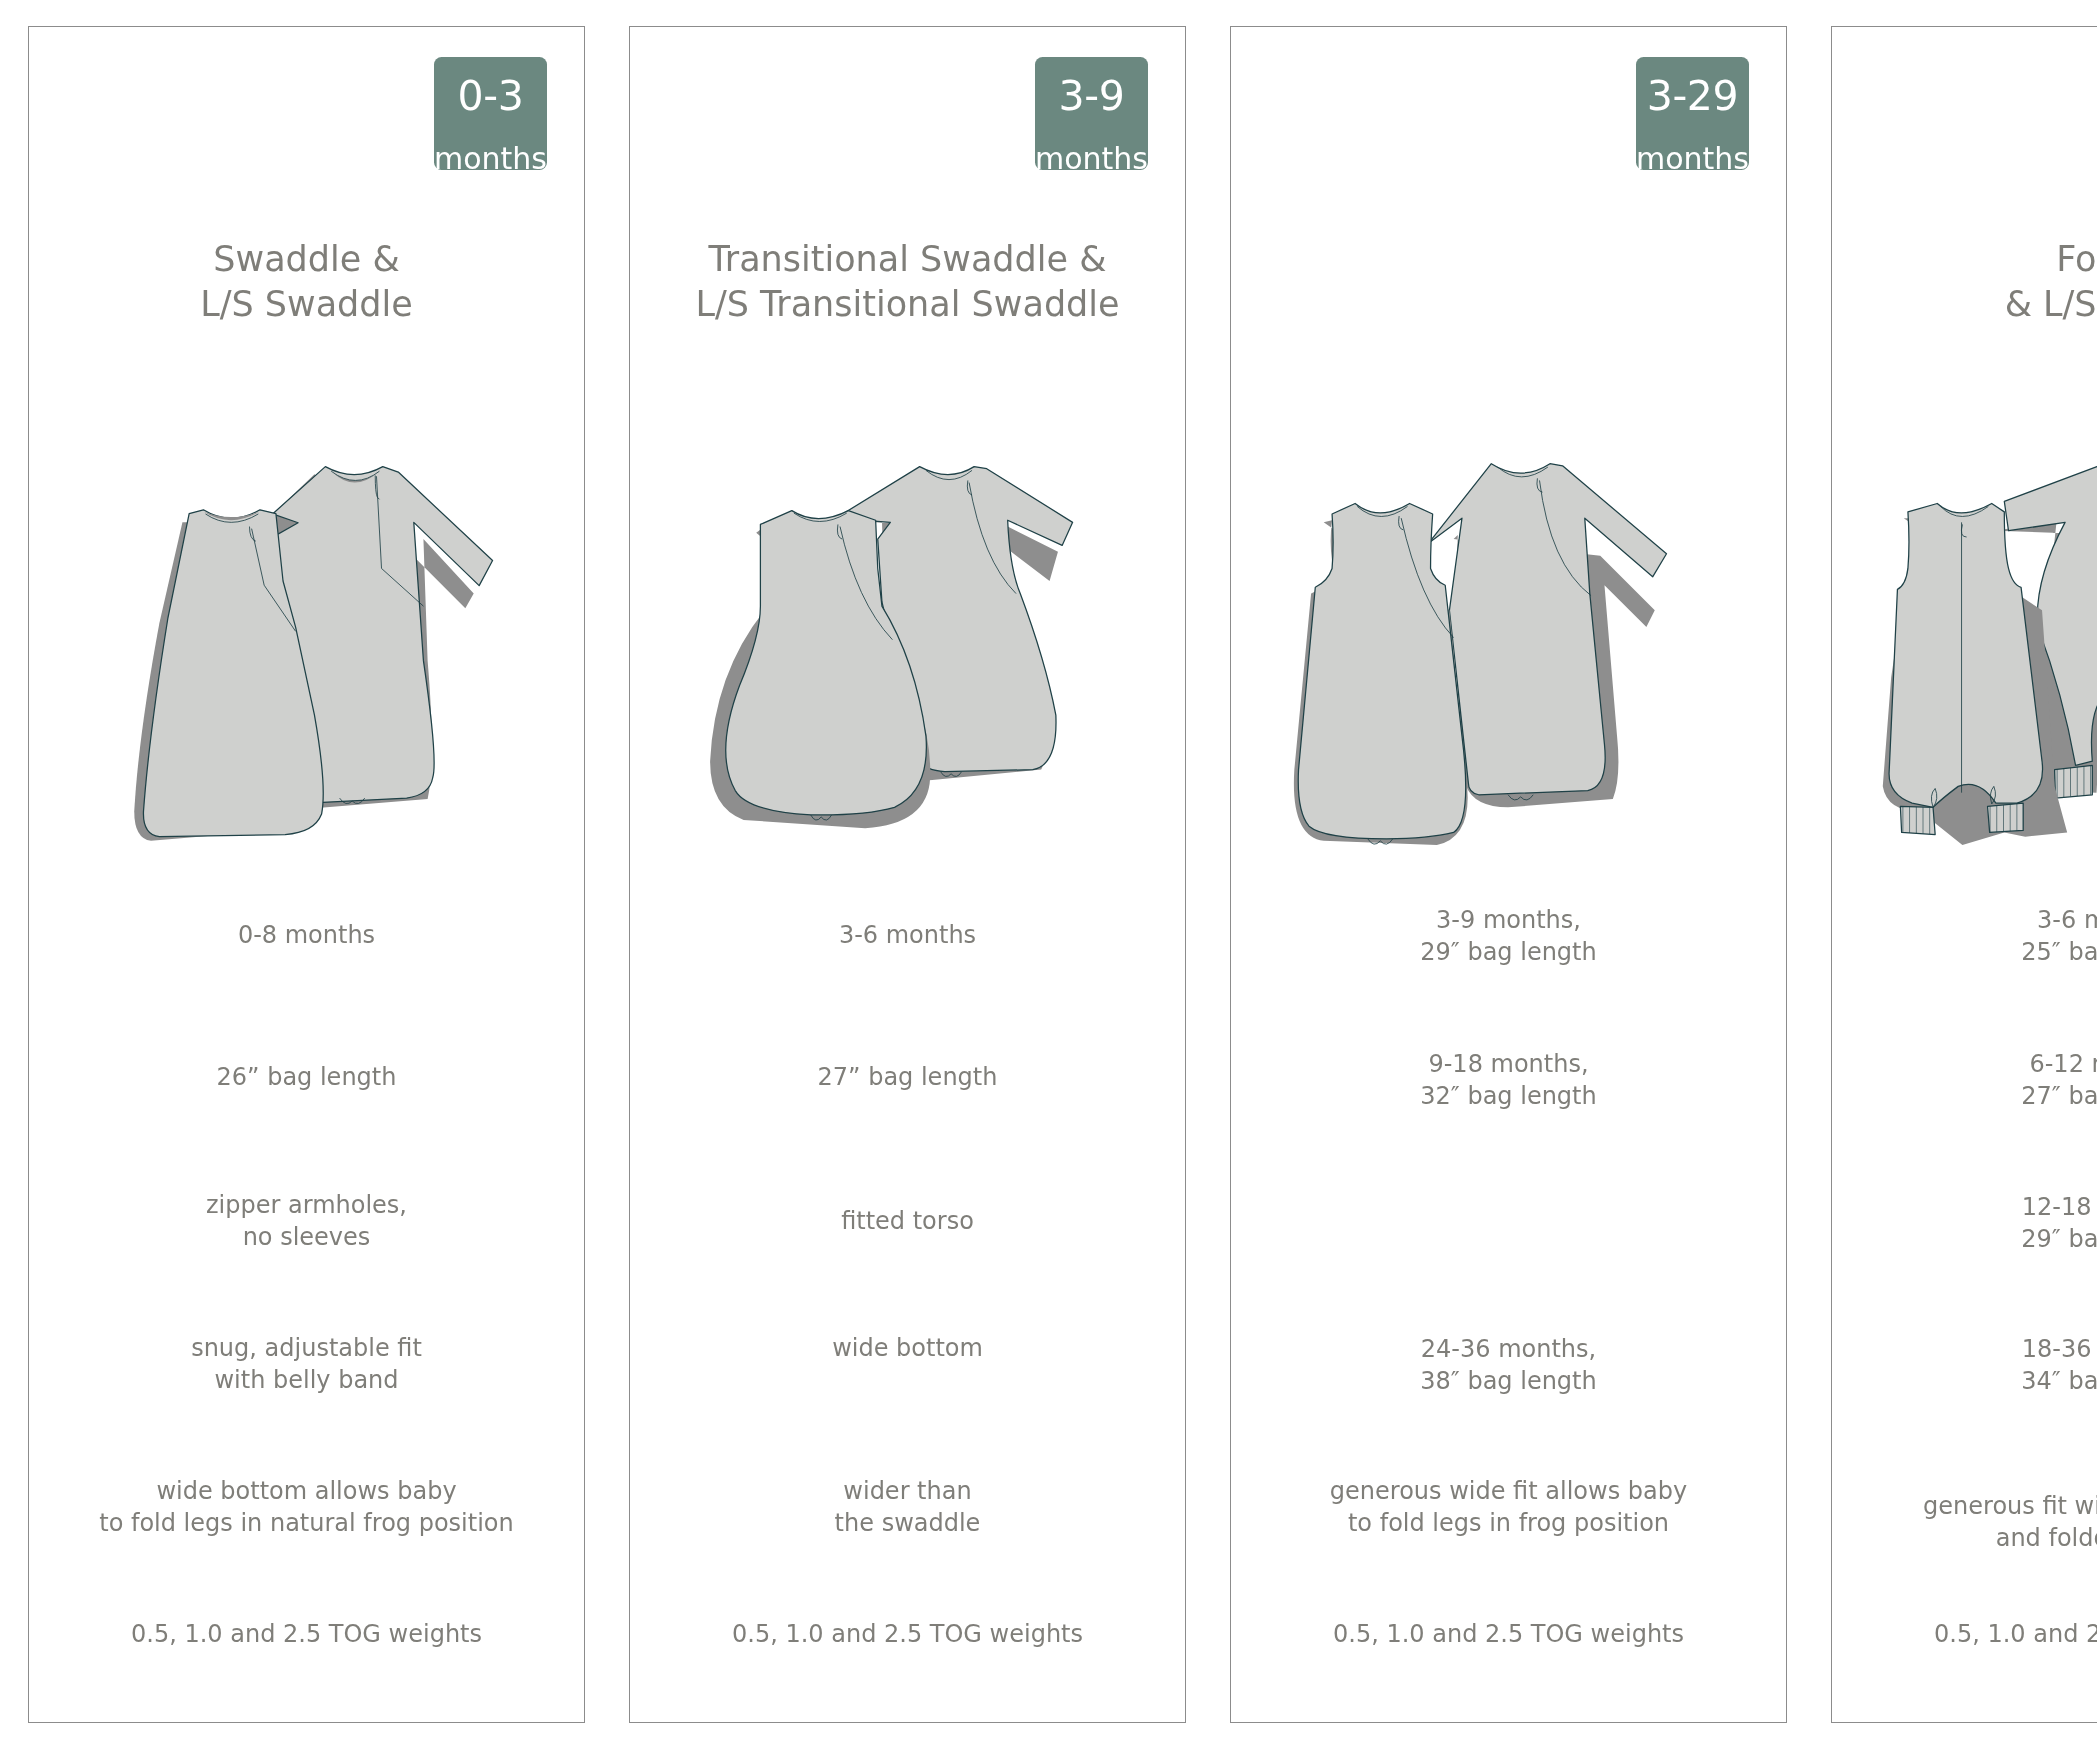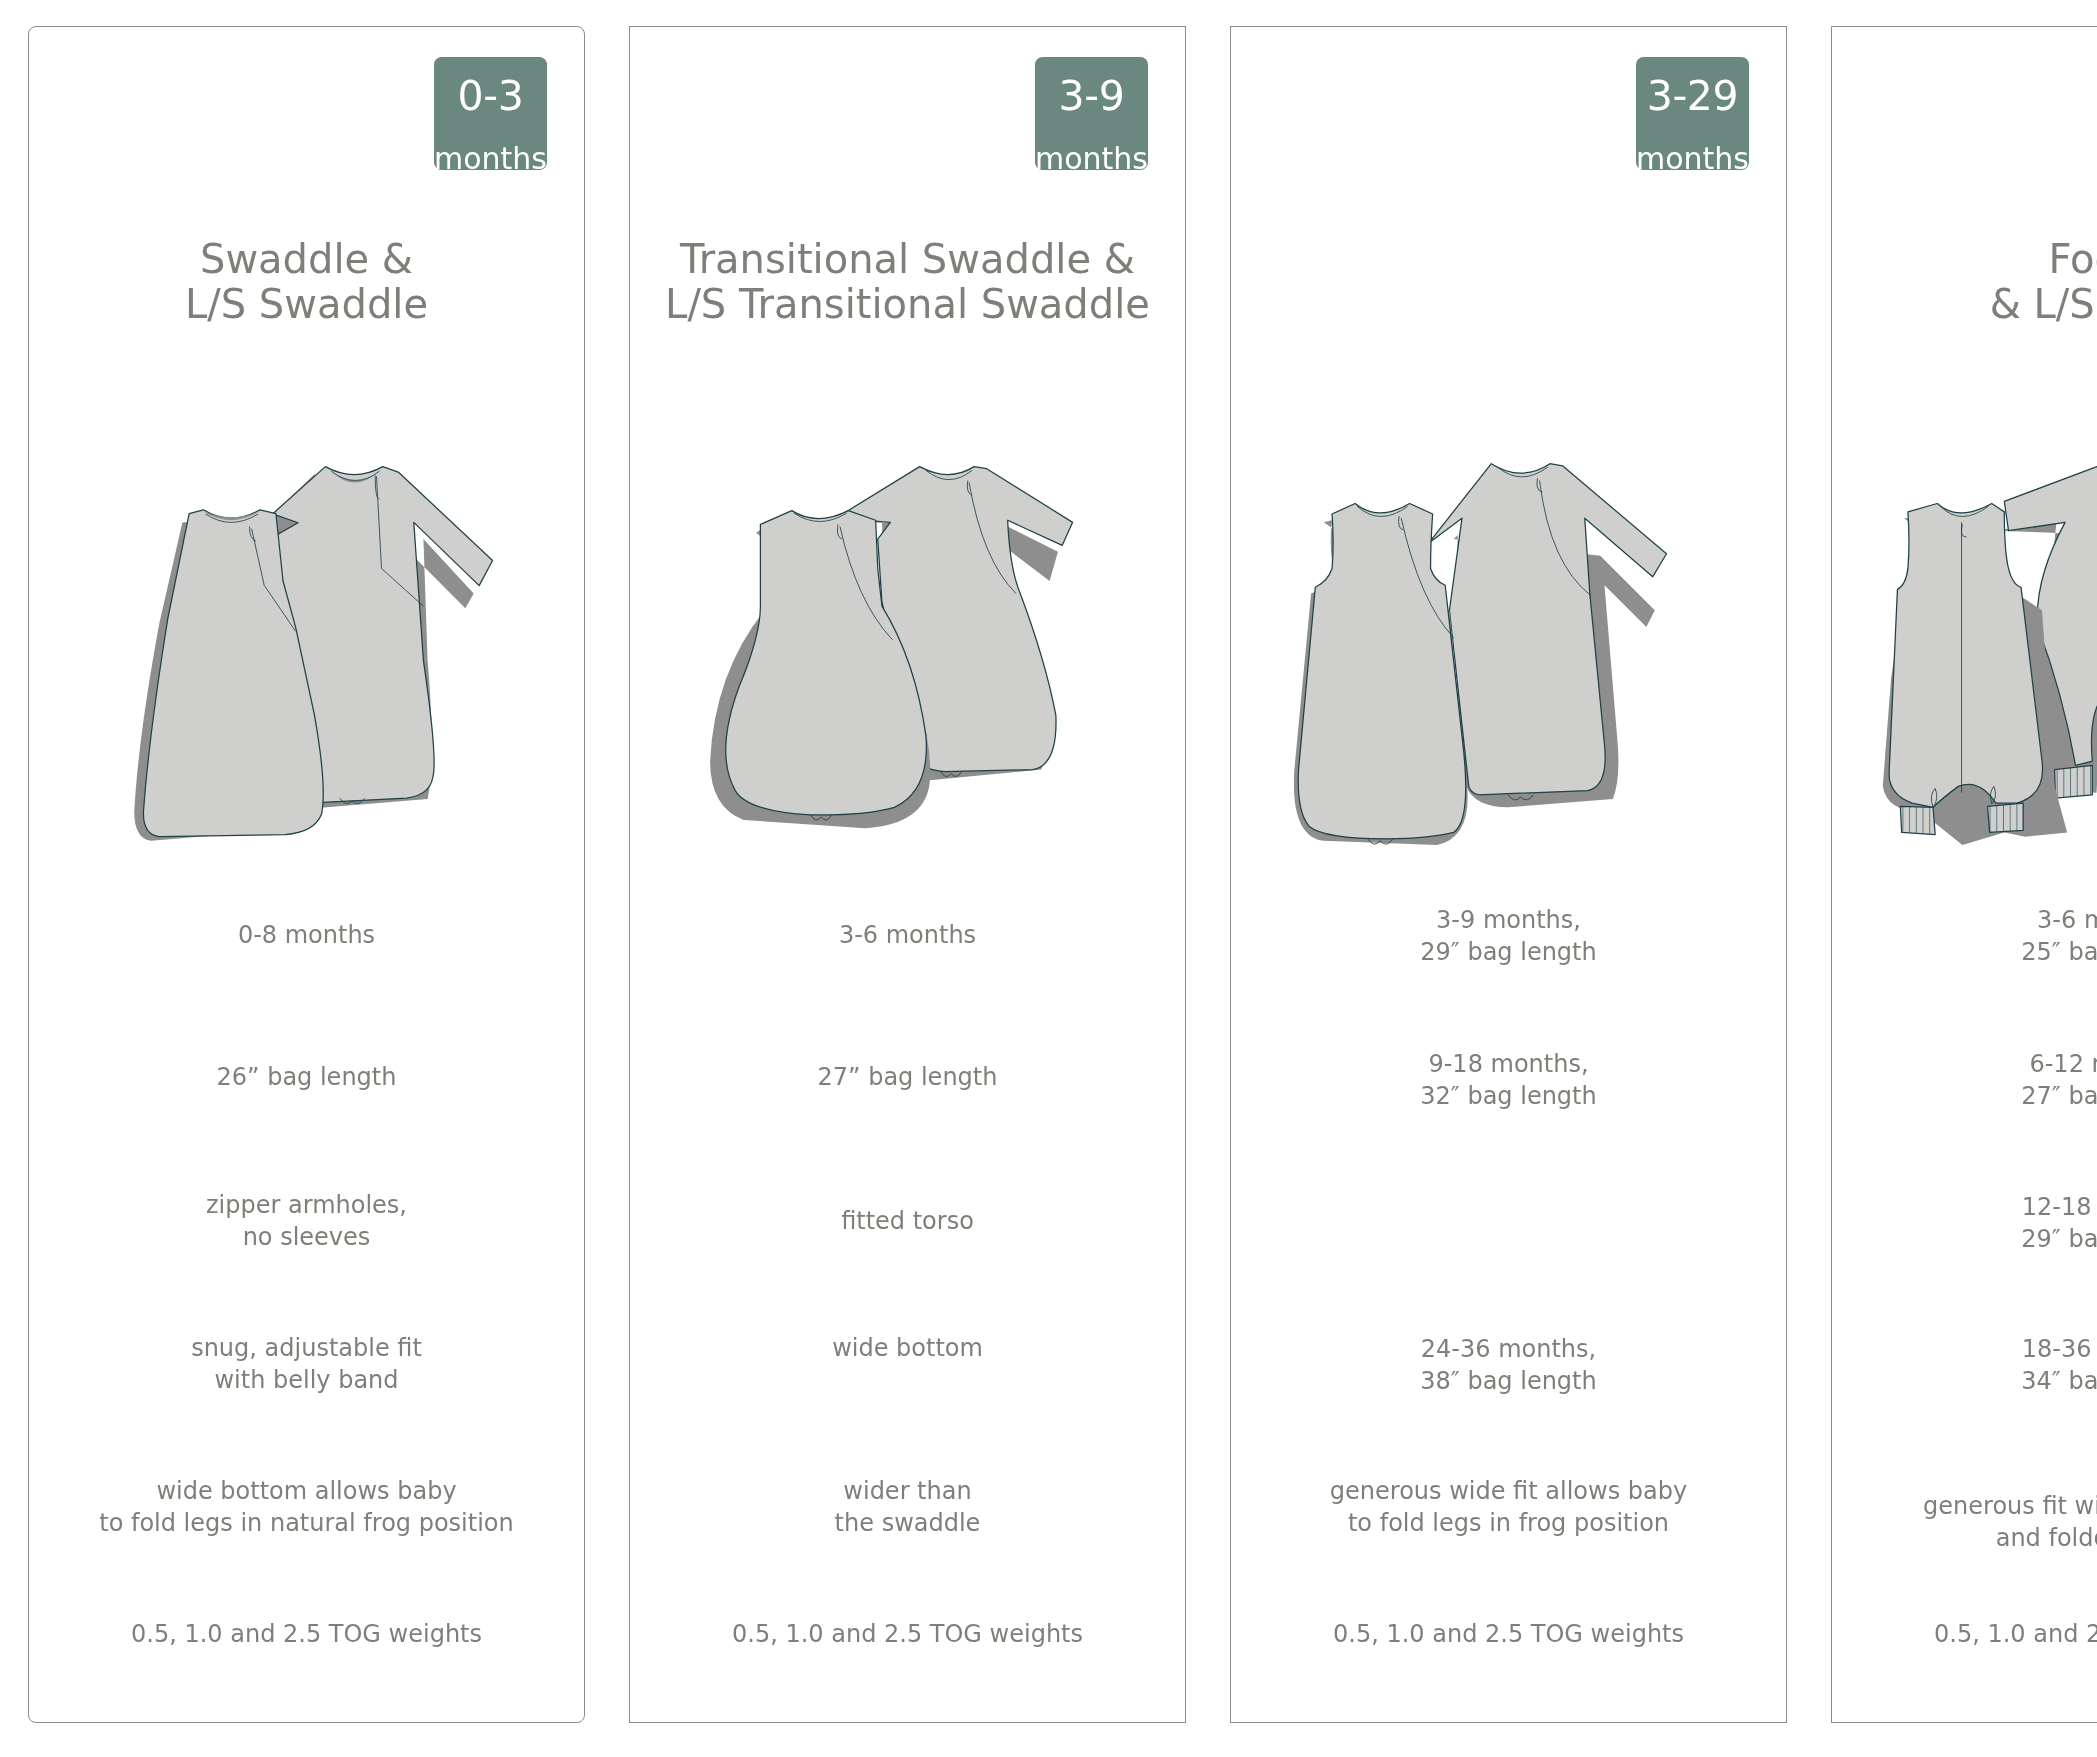--- a/index.html
+++ b/index.html
@@ -7,40 +7,40 @@
          font-family: "DejaVu Sans", "Liberation Sans", sans-serif; color: #7f7e79; }
   .card { position: absolute; top: 26.4px; width: 557px; height: 1697px;
           border: 1.3px solid #8c8c8c; box-sizing: border-box; background: #fff; }
   .badge { position: absolute; top: 30px; right: 37px; width: 113px; height: 113px;
            border-radius: 7.6px; background: #6b8880; color: #ffffff; text-align: center; }
   .badge-range { position: absolute; left: 0; right: 0; top: 16px; font-size: 41px;
                  line-height: 46px; font-weight: 500; letter-spacing: -0.4px; }
   .badge-unit { position: absolute; left: 0; right: 0; top: 63px; font-size: 30px;
                 line-height: 25px; margin-top: 26px; }
   .title { position: absolute; left: 0; right: 0; top: 210px; text-align: center;
-           font-size: 40px; line-height: 45px; font-weight: 500; color: #7f7e79;
+           font-size: 35px; line-height: 45px; font-weight: 500; color: #7f7e79;
            white-space: pre-line; }
   .illus { position: absolute; left: 0; top: 378px; width: 555px; height: 461px; }
   .row { position: absolute; left: 0; right: 0; text-align: center; font-size: 24px;
          line-height: 32px; color: #7f7e79; white-space: pre-line;
          transform: translateY(-50%); }
 </style>
 </head>
 <body>
 
 <svg width="0" height="0" style="position:absolute">
   <defs>
     <pattern id="rib" width="16" height="40" patternUnits="userSpaceOnUse">
       <rect width="16" height="40" fill="#cfd0ce"></rect>
       <line x1="8" y1="0" x2="8" y2="40" stroke="#1f4147" stroke-width="1.5"></line>
     </pattern>
   </defs>
 </svg>
 
-<div class="card" style="left:28px;border-radius:8px;">
+<div class="card" style="left:28px;">
   <div class="badge">
     <div class="badge-range">0-3</div>
     <div class="badge-unit">months</div>
   </div>
   <div class="title">Swaddle &amp;
 L/S Swaddle</div>
   <svg class="illus" viewBox="-180 -90 1322 1100">
     <g stroke="#1f4147" stroke-width="3" stroke-linejoin="round">
 
       <path fill="#8e8e8e" stroke="none" d="M500 75 L380 190 L360 400 L390 600 L420 760 Q430 860 500 872 L770 850 Q790 760 770 520 L760 230 L880 360 L860 395 L735 270 Z"></path>

